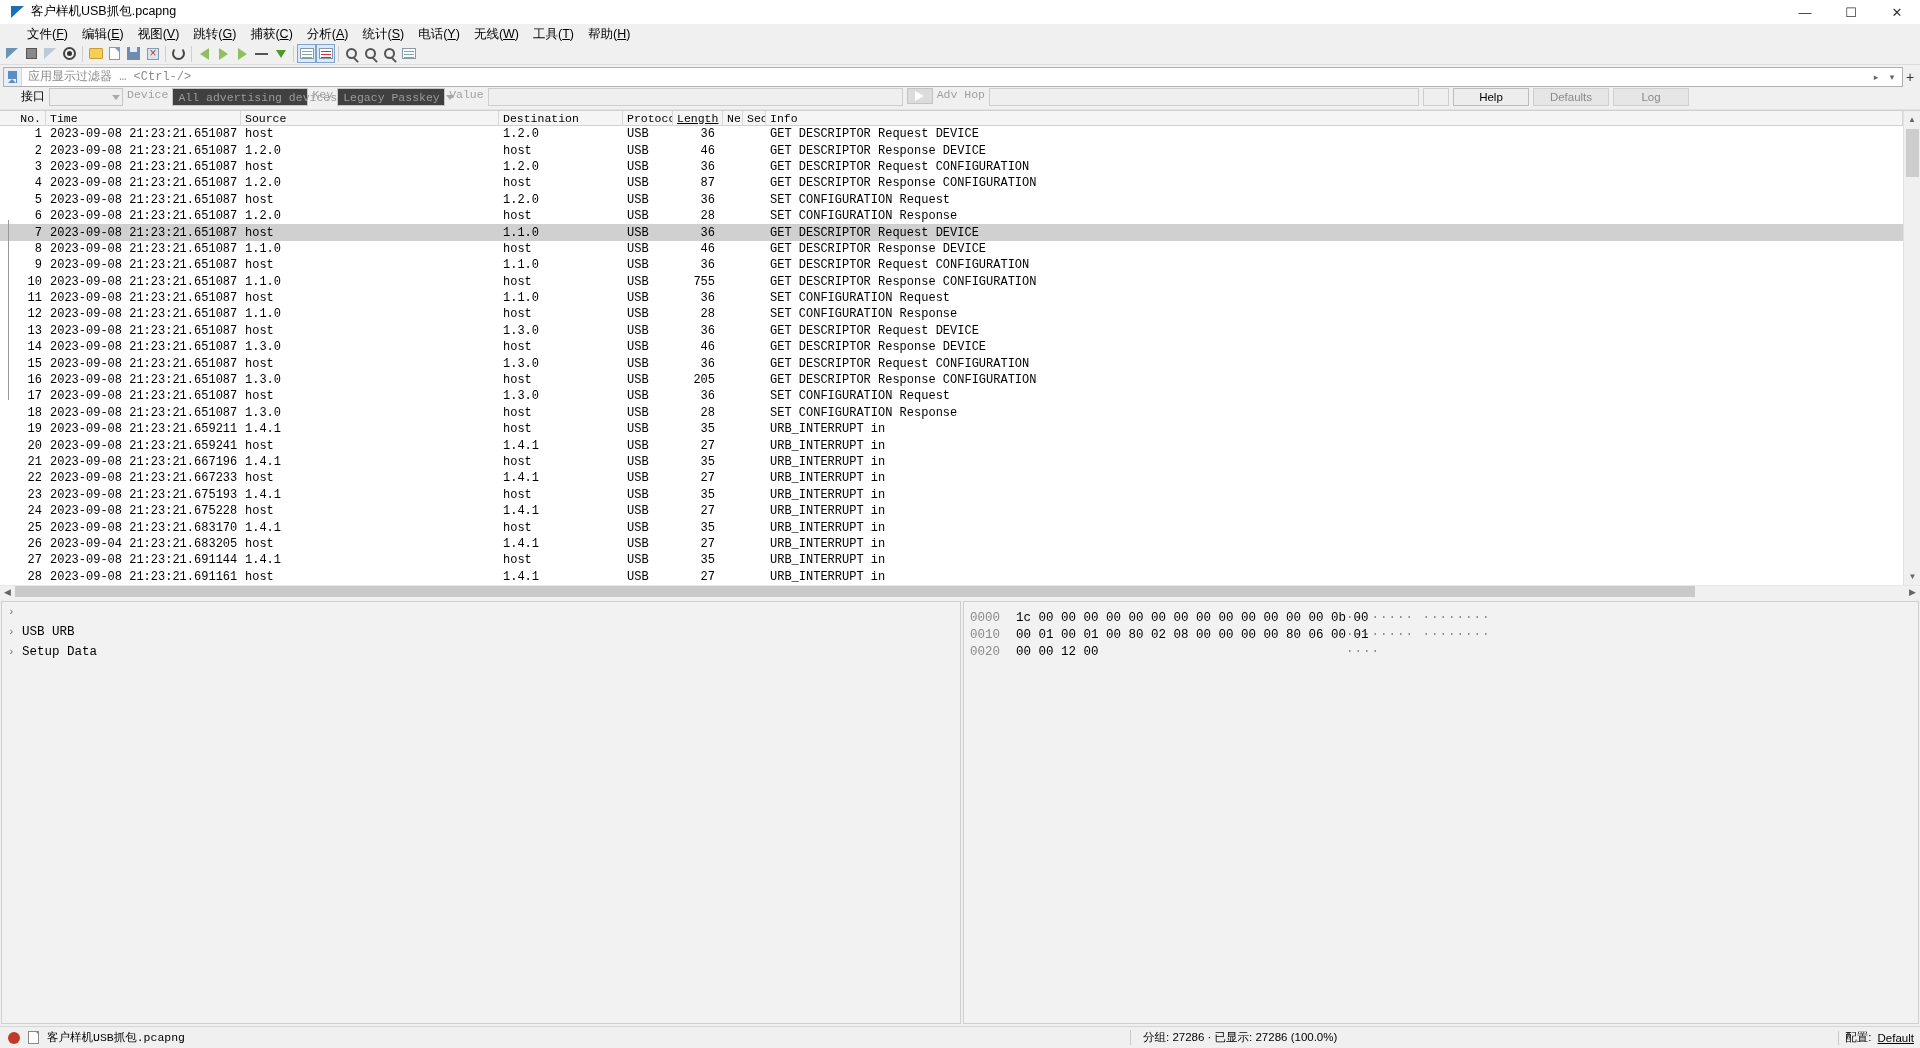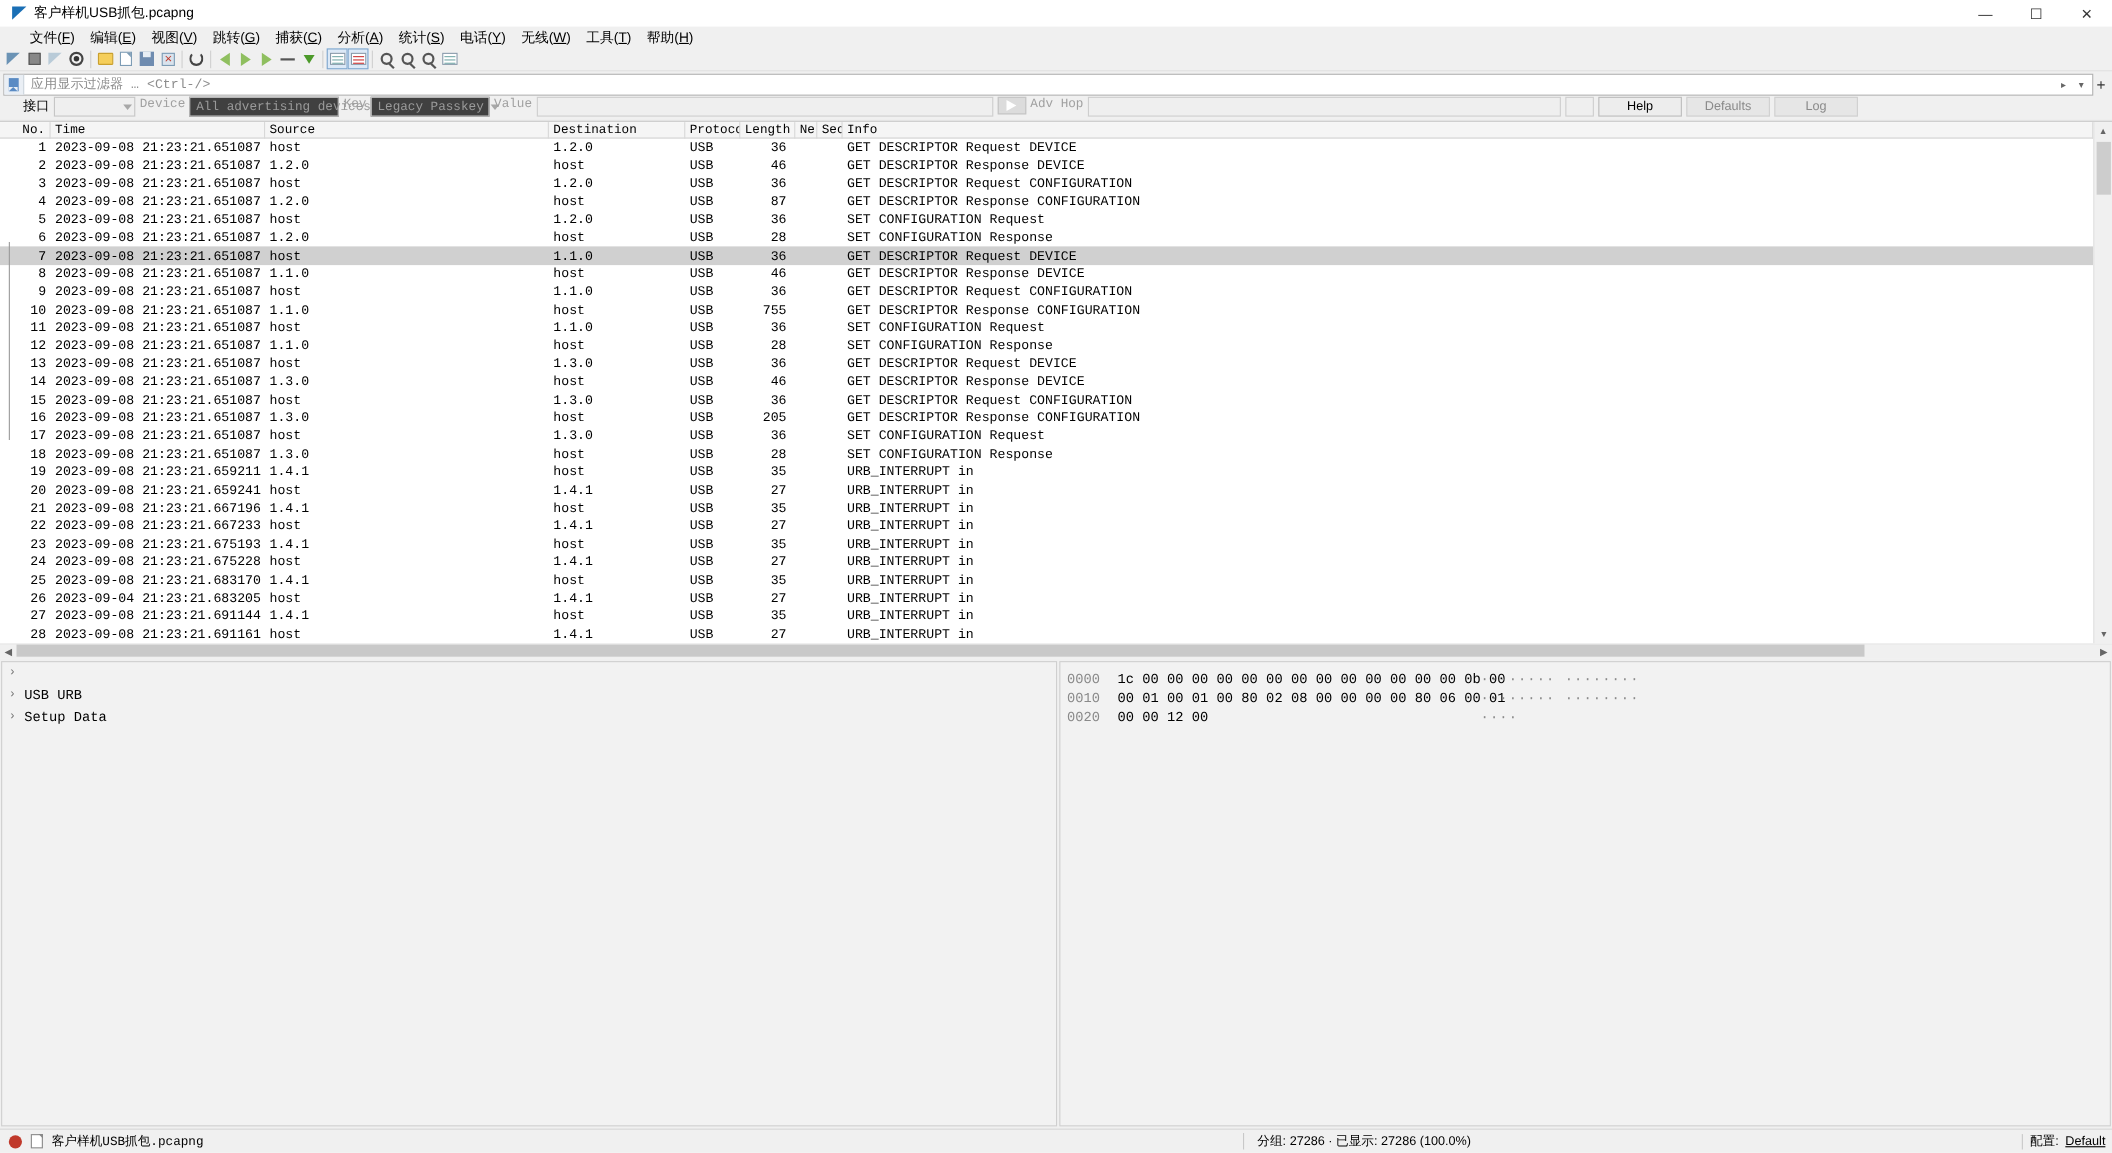--- a/index.html
+++ b/index.html
@@ -340,21 +340,21 @@
 
   <div class="packetlist">
     <div style="display:flex; flex:1; overflow:hidden;">
       <div style="flex:1; display:flex; flex-direction:column; overflow:hidden;">
         <div class="pl-headrow">
           <div class="col c-no">No.</div>
           <div class="col c-time">Time</div>
           <div class="col c-src">Source</div>
           <div class="col c-dst">Destination</div>
           <div class="col c-proto">Protocol</div>
-          <div class="col c-len" style="text-align:center;padding-left:4px;">Length</div>
+          <div class="col c-len" style="text-align:center;padding-left:4px;text-decoration:underline;">Length</div>
           <div class="col c-ne">Ne</div>
           <div class="col c-sec">Sec</div>
           <div class="col c-info">Info</div>
         </div>
         <div class="pl-body">
           <div class="tree-gutter">
             <div class="tree-mark" style="top:94px;height:180px;"></div>
           </div>
           <div class="pl-rows" id="pl-rows">
               <div class="pl-row">

